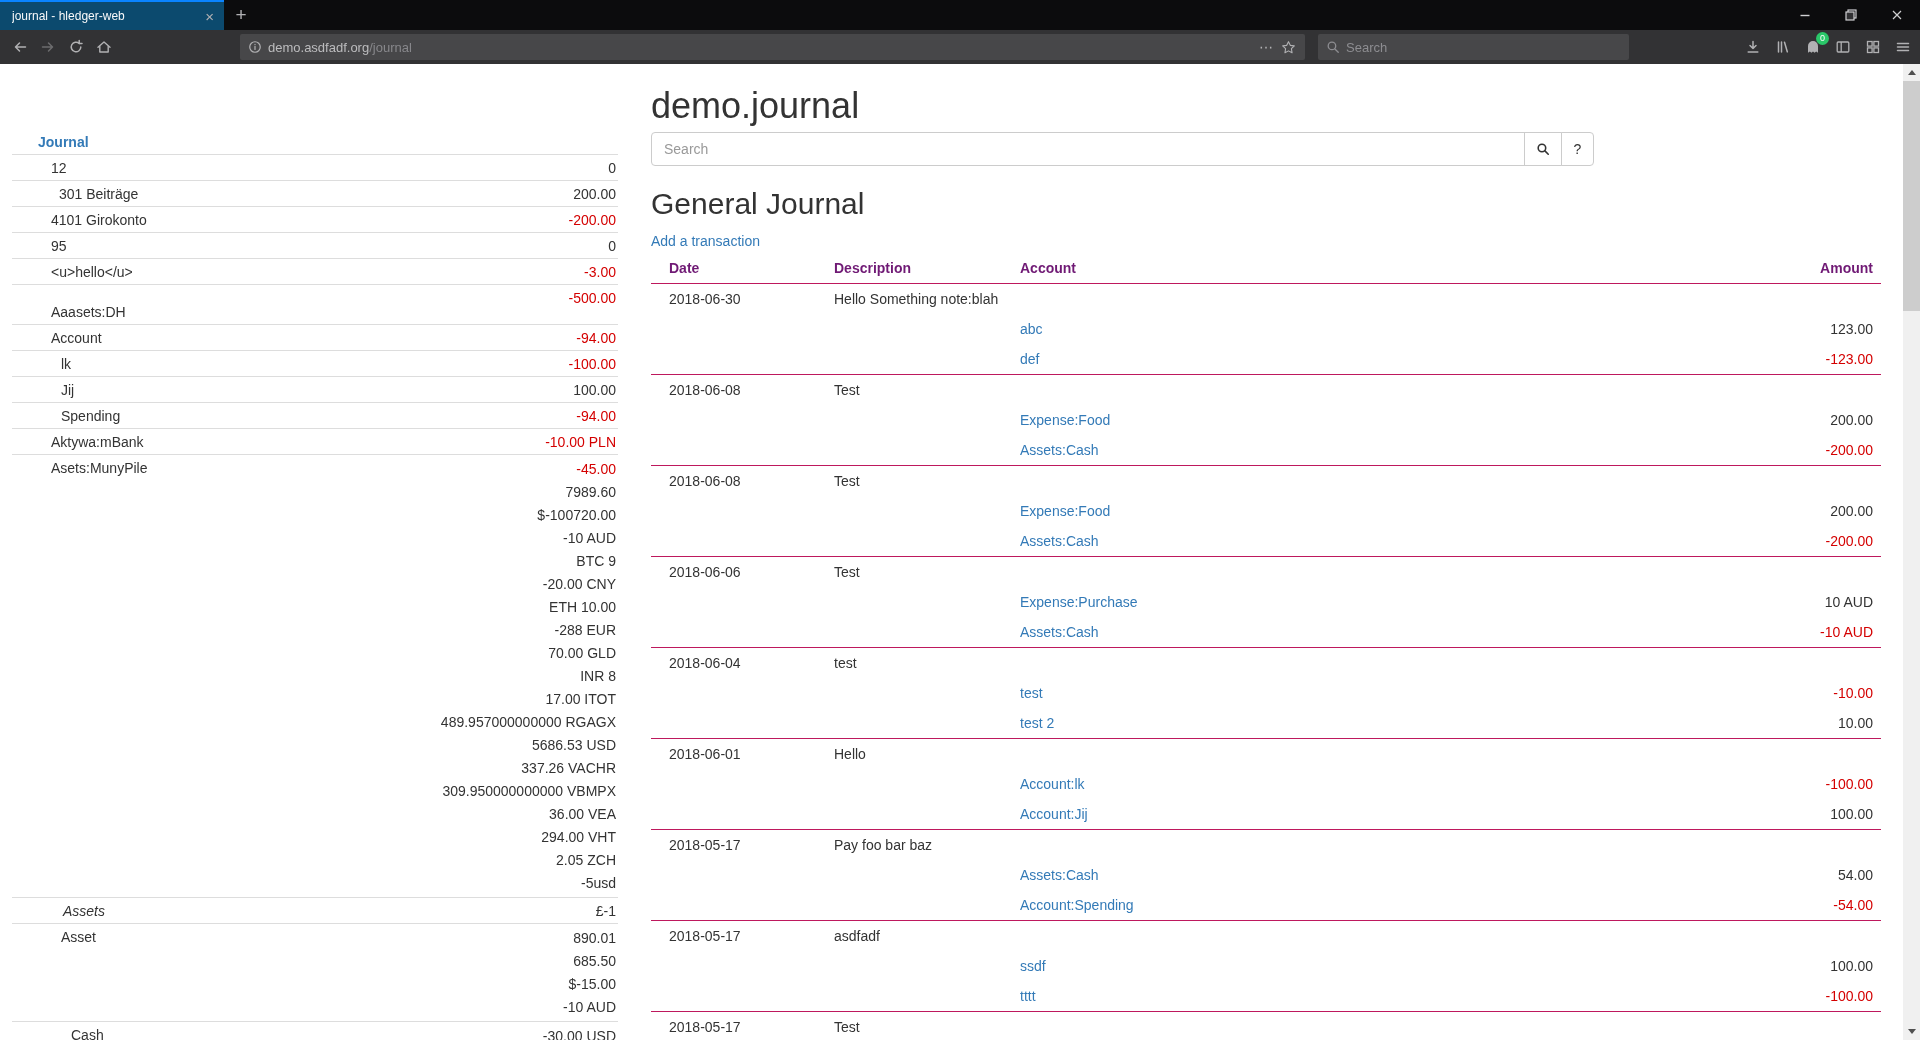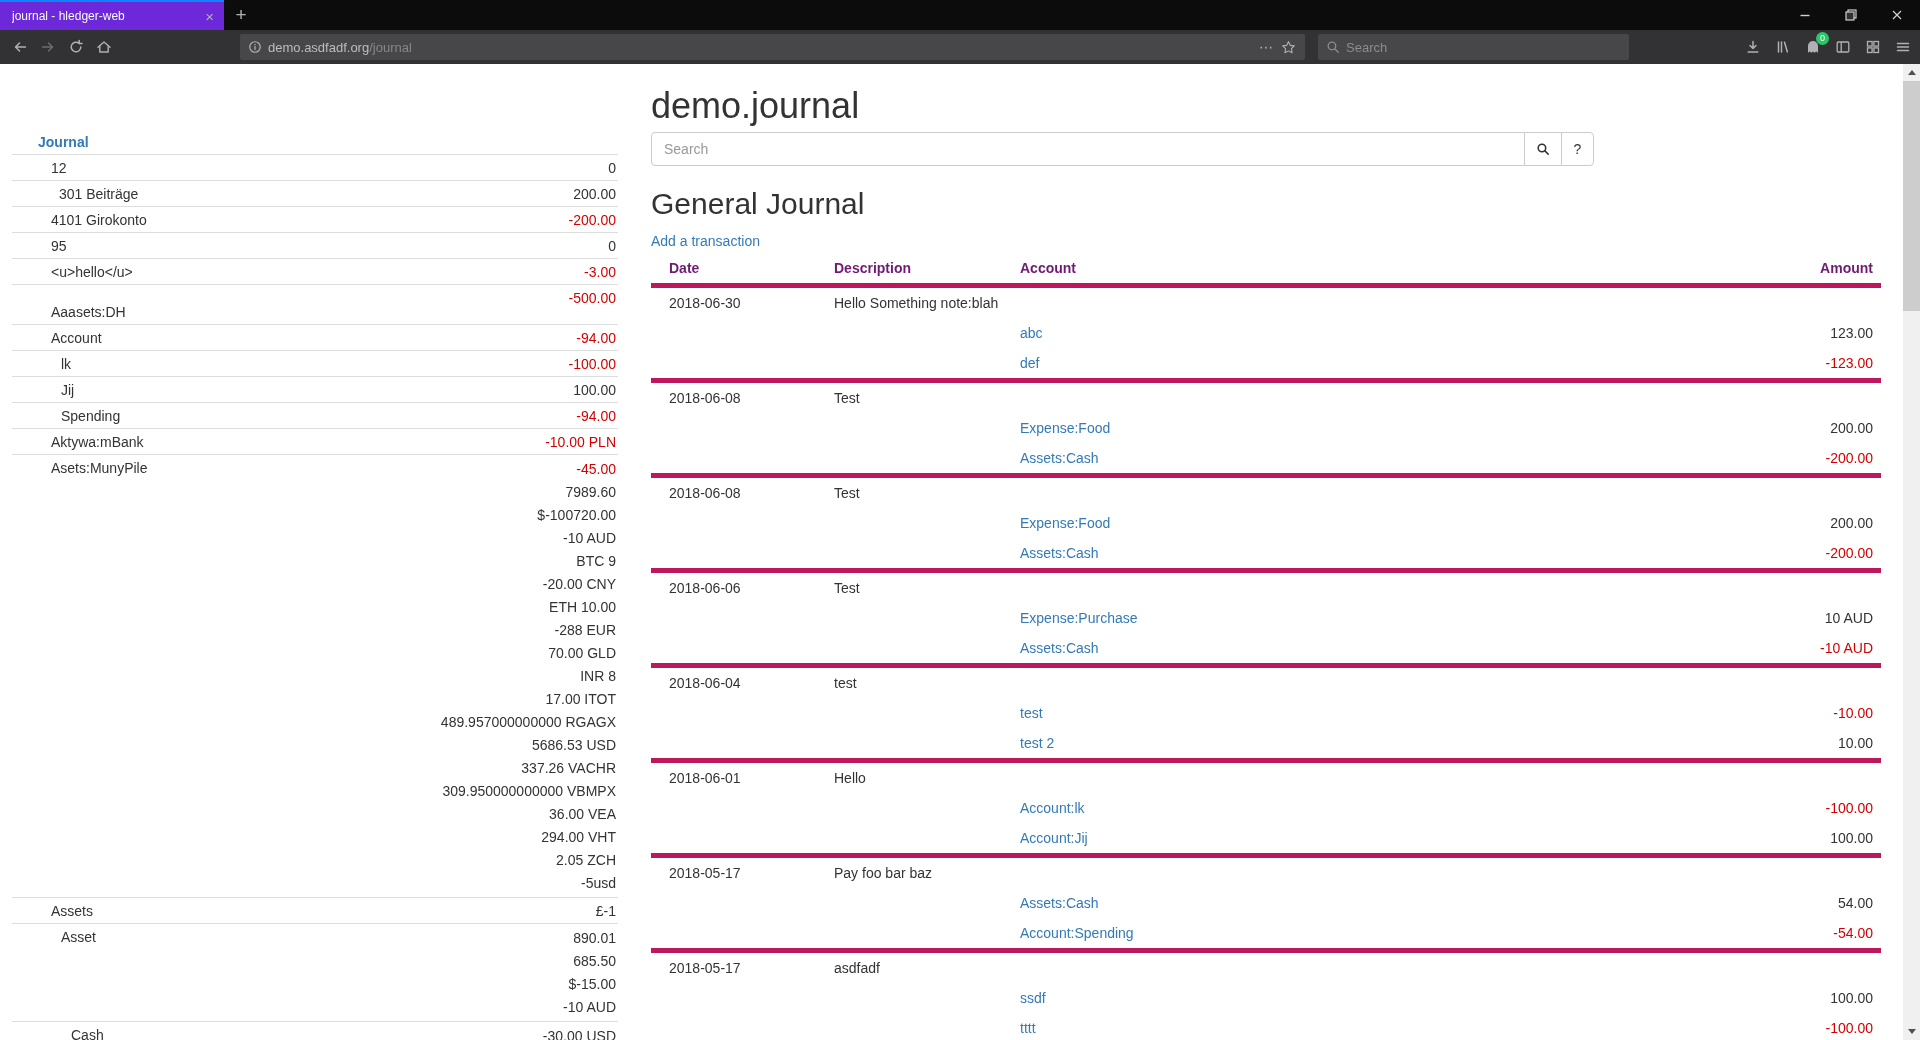--- a/index.html
+++ b/index.html
@@ -6,21 +6,21 @@
     --link:#337ab7;
     --negative:#d40000;
     --accent:#0a84ff;
   }
   *{box-sizing:border-box;margin:0;padding:0;}
   html,body{width:1920px;height:1040px;overflow:hidden;}
   body{font-family:"Liberation Sans",sans-serif;background:#fff;}
 
   
   .tabbar{height:30px;background:#0c0c0d;display:flex;align-items:stretch;position:relative;}
-  .tab{width:224px;background:#6d28d9;border-top:2px solid var(--accent);display:flex;align-items:center;padding:0 10px 0 12px;}
+  .tab{width:224px;background:#0c4a6e;border-top:2px solid var(--accent);display:flex;align-items:center;padding:0 10px 0 12px;}
   .tab-title{flex:1;font-size:12px;color:#f9f9fa;white-space:nowrap;overflow:hidden;}
   .tab-close{color:#b1b1b3;font-size:15px;margin-left:8px;cursor:default;line-height:1;}
   .newtab-btn{width:34px;color:#b1b1b3;font-size:19px;display:flex;align-items:center;justify-content:center;}
   .win-controls{position:absolute;right:0;top:0;height:30px;display:flex;}
   .win-btn{width:46px;display:flex;align-items:center;justify-content:center;color:#d0d0d2;}
 
   .toolbar{height:34px;background:#323234;display:flex;align-items:center;padding:0 6px;}
   .tool-btn{width:28px;height:28px;display:flex;align-items:center;justify-content:center;border-radius:2px;color:#b1b1b3;flex:none;}
   .tool-btn.dim{color:#6c6c6e;}
   .urlbar{margin-left:122px;width:1065px;height:26px;background:#474749;border-radius:2px;display:flex;align-items:center;padding:0 6px;flex:none;}
@@ -70,21 +70,21 @@
   .btn{height:34px;background:#fff;border:1px solid #ccc;color:#333;display:flex;align-items:center;justify-content:center;font-size:14px;font-family:"Liberation Sans",sans-serif;}
   .search-btn{width:38px;margin-left:-1px;}
   .help-btn{width:33px;margin-left:-1px;border-radius:0 4px 4px 0;}
   .journal-heading{margin:21px 0 0;font-size:30px;font-weight:500;line-height:33px;color:#333;}
   .add-link{display:inline-block;margin-top:11px;font-size:14px;line-height:20px;color:var(--link);text-decoration:none;}
   .jt{margin-top:2px;width:100%;border-collapse:collapse;table-layout:fixed;font-size:14px;}
   .jt th,.jt td{padding:5px 0;line-height:20px;text-align:left;vertical-align:top;white-space:nowrap;overflow:hidden;}
   .jt th{font-weight:bold;color:#701a75;}
   .jt .c1{padding-left:18px;}
   .jt .c4{text-align:right;padding-right:8px;}
-  .txn td{border-top:5px solid #be185d;}
+  .txn td{border-top:1px solid #be185d;}
   .jt a{color:var(--link);text-decoration:none;}
 </style>
 </head>
 <body>
 
 <div>
   <div class="tabbar">
     <div class="tab">
       <span class="tab-title">journal - hledger-web</span>
       <span class="tab-close">×</span>
@@ -294,21 +294,21 @@
                 <div class="amt">5686.53 USD</div>
                 <div class="amt">337.26 VACHR</div>
                 <div class="amt">309.950000000000 VBMPX</div>
                 <div class="amt">36.00 VEA</div>
                 <div class="amt">294.00 VHT</div>
                 <div class="amt">2.05 ZCH</div>
                 <div class="amt">-5usd</div>
               </td>
             </tr>
             <tr class="srow">
-              <td class="sname"><a href="#" style="margin-left: 0px;">Assets</a></td>
+              <td class="sname"><a href="#" style="margin-left: 12px; font-style: italic;">Assets</a></td>
               <td class="samts">
                 <div class="amt">£-1</div>
               </td>
             </tr>
             <tr class="srow">
               <td class="sname"><a href="#" style="margin-left: 10px;">Asset</a></td>
               <td class="samts multi">
                 <div class="amt">890.01</div>
                 <div class="amt">685.50</div>
                 <div class="amt">$-15.00</div>

